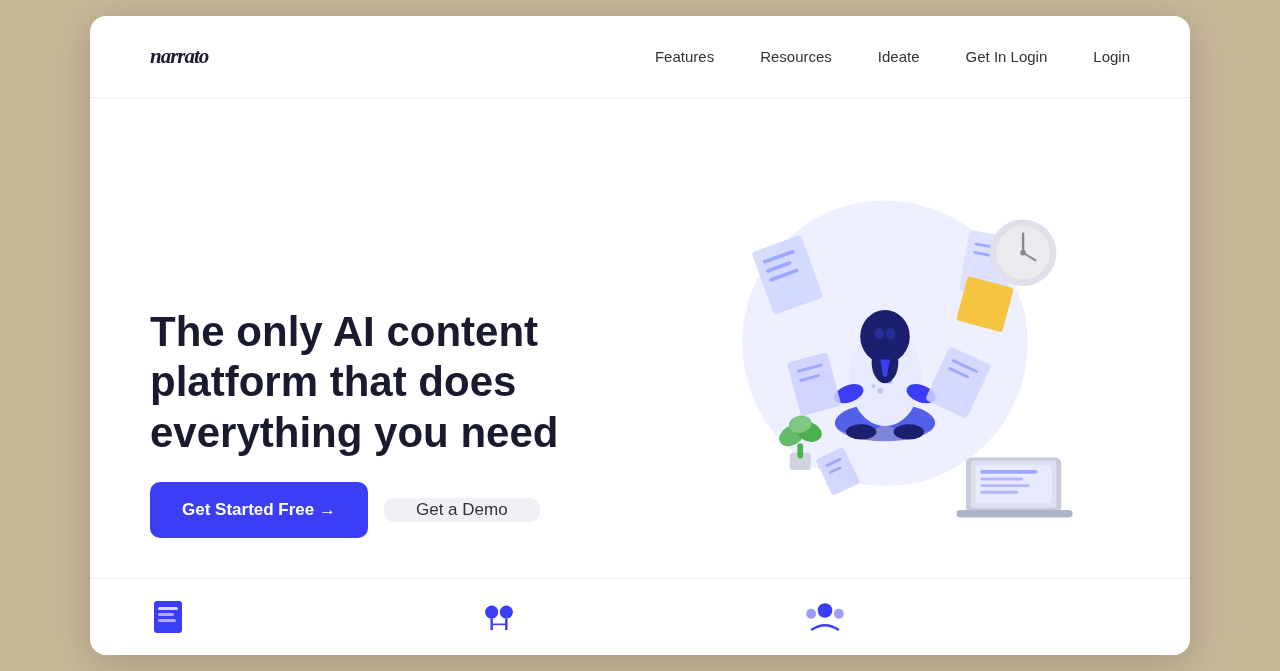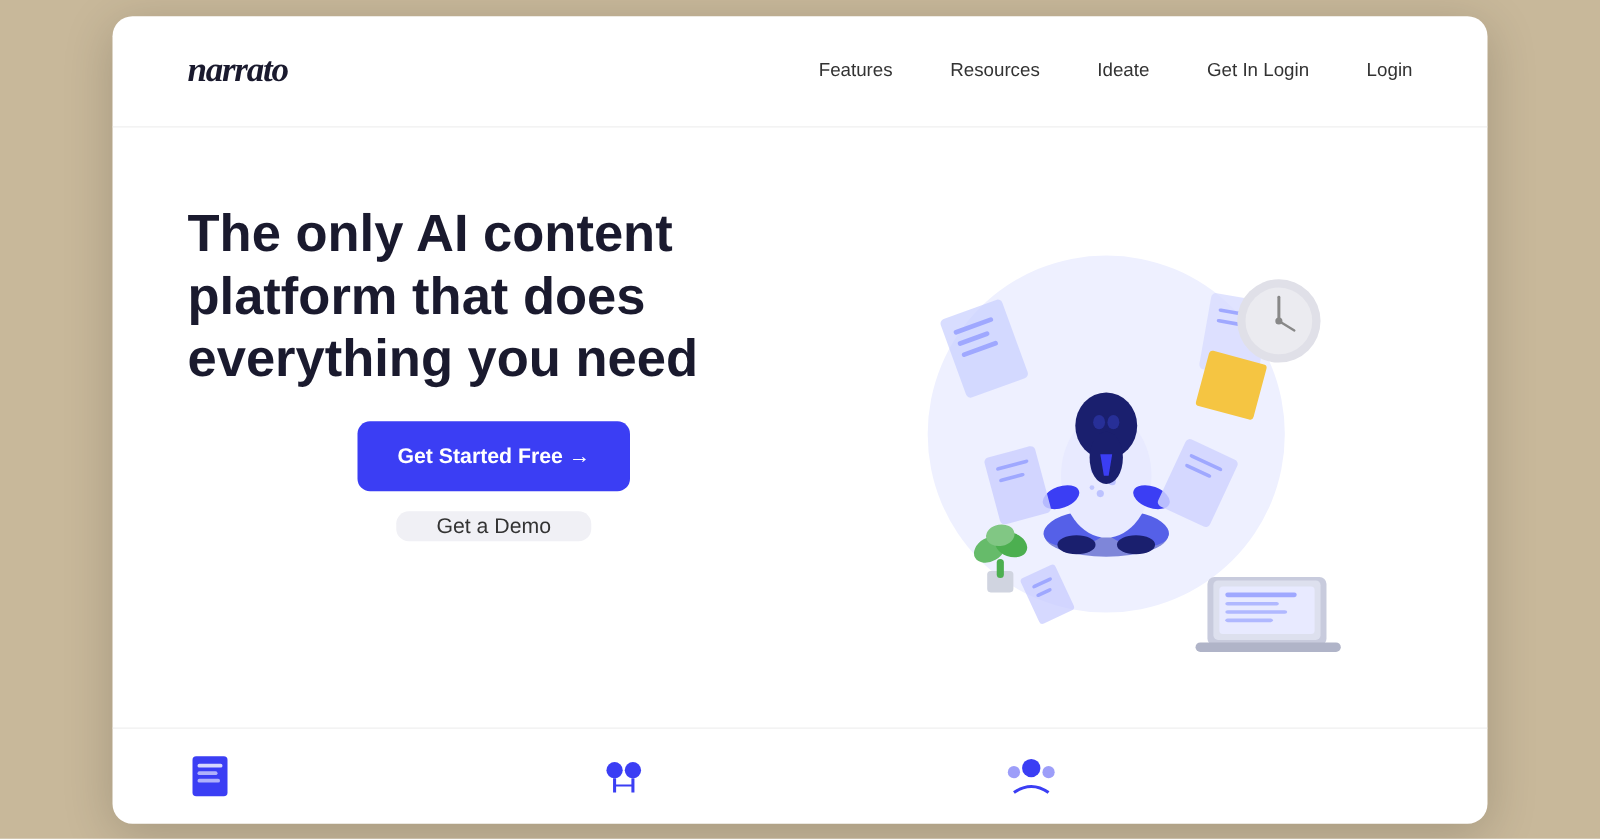--- a/index.html
+++ b/index.html
@@ -24,21 +24,21 @@
     
     nav {
       display: flex;
       align-items: center;
       justify-content: space-between;
       padding: 28px 60px;
       border-bottom: 1px solid #f0f0f0;
     }
 
     .logo {
-      font-size: 28px;
+      font-size: 21px;
       font-weight: 700;
       color: #1a1a2e;
       font-family: 'Georgia', cursive;
       letter-spacing: -1px;
     }
 
     .logo span {
       font-style: italic;
       font-family: 'Georgia', serif;
     }
@@ -65,21 +65,21 @@
       font-weight: 600;
       font-size: 15px;
       display: flex;
       align-items: center;
       gap: 8px;
     }
 
     
     .hero {
       display: flex;
-      align-items: flex-start;
+      align-items: flex-end;
       padding: 60px 60px 40px;
       min-height: 430px;
       position: relative;
     }
 
     .hero-left {
       flex: 0 0 50%;
       max-width: 50%;
     }
 
@@ -96,21 +96,20 @@
       color: #555;
       line-height: 1.6;
       margin-bottom: 40px;
       max-width: 380px;
     }
 
     .hero-buttons {
       display: flex;
       gap: 16px;
       align-items: center;
-      flex-direction: column;
     }
 
     .btn-primary {
       background: #3b3ef4;
       color: #fff;
       border: none;
       padding: 18px 32px;
       border-radius: 10px;
       font-size: 17px;
       font-weight: 600;

